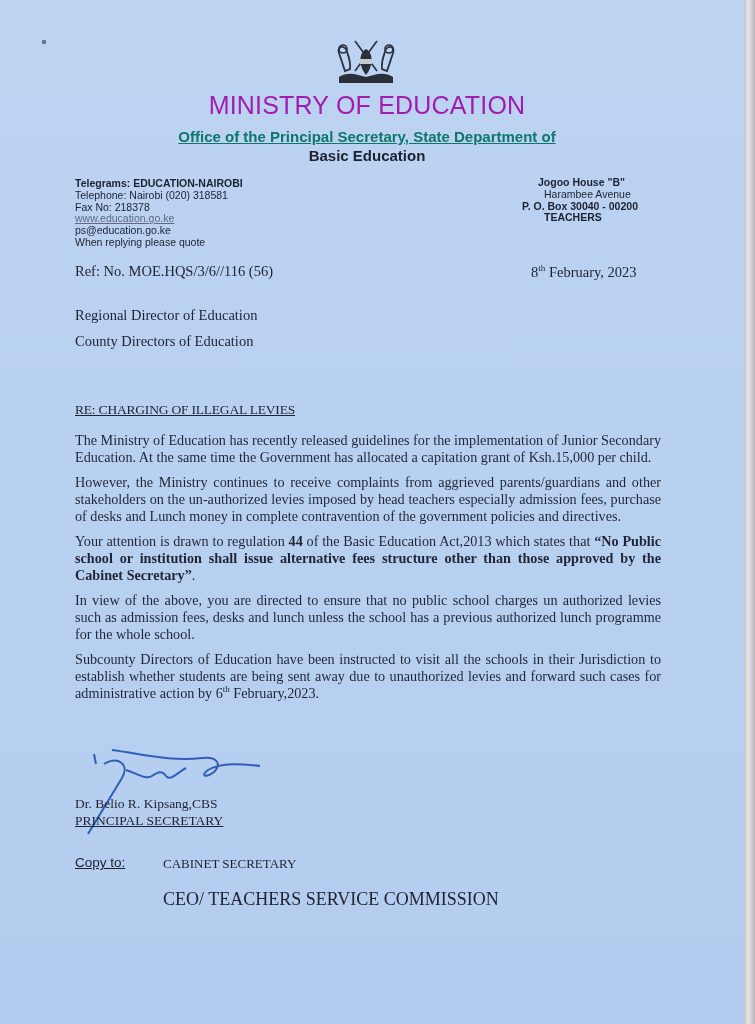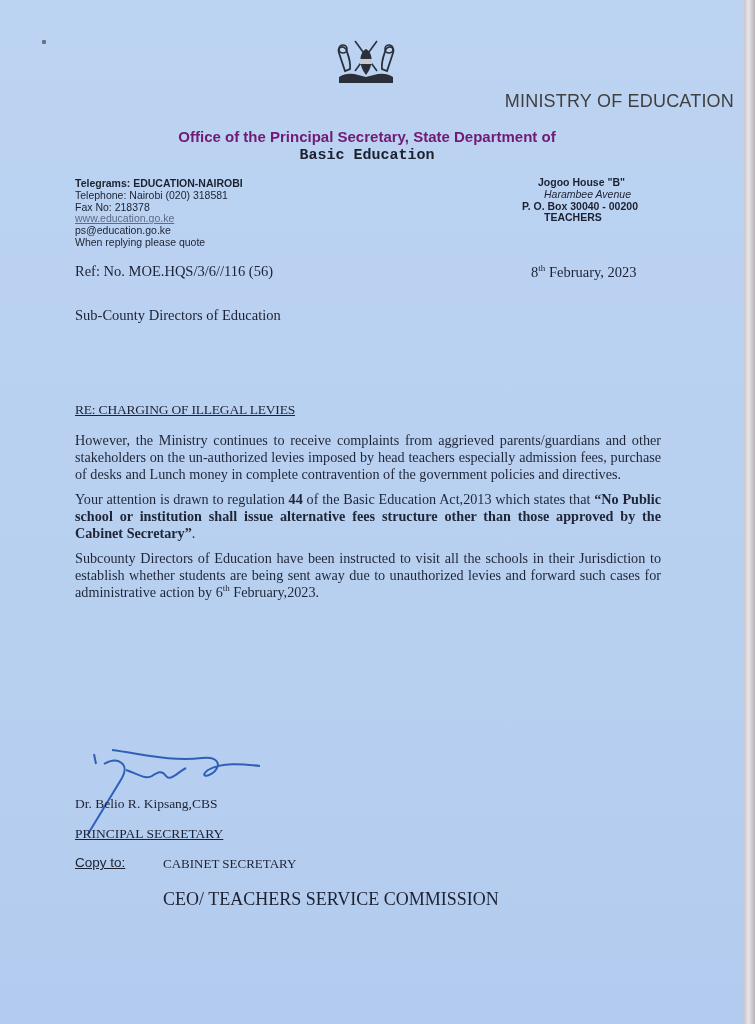--- a/index.html
+++ b/index.html
@@ -20,40 +20,40 @@
   }
   .speck { position: absolute; left: 42px; top: 40px; width: 4px; height: 4px; background: #6b7280; border-radius: 1px; }
 
   .coat {
     position: absolute; left: 333px; top: 37px; width: 66px; height: 50px;
   }
   .title {
     position: absolute; left: 0; width: 734px; text-align: center;
     font-family: "Liberation Sans", sans-serif;
   }
-  .t1 { top: 91px; font-size: 18px; color: #404040; letter-spacing: 0.2px; text-align: right; }
-  .t2 { top: 128px; font-size: 15px; font-weight: bold; color: #701a75; }
-  .t3 { top: 147px; font-size: 15px; font-weight: bold; color: #1c2130; font-family: Liberation Mono, monospace; }
+  .t1 { top: 91px; font-size: 25px; color: #a21caf; letter-spacing: 0.2px; }
+  .t2 { top: 128px; font-size: 15px; font-weight: bold; color: #0f766e; text-decoration: underline; }
+  .t3 { top: 147px; font-size: 15px; font-weight: bold; color: #1c2130; }
 
   .contact-left {
     position: absolute; left: 75px; top: 178px;
     font-family: "Liberation Sans", sans-serif; font-size: 10.5px; line-height: 11.8px;
     color: #1c2130;
   }
   .contact-left .bold { font-weight: bold; }
   .contact-left .link { color: #5e6a85; text-decoration: underline; }
 
   .contact-right {
     position: absolute; left: 522px; top: 177px; width: 140px;
     font-family: "Liberation Sans", sans-serif; font-size: 10.5px; line-height: 11.8px;
     color: #1c2130;
   }
   .contact-right div { white-space: nowrap; }
   .cr1 { padding-left: 16px; font-weight: bold; }
-  .cr2 { padding-left: 22px; font-style: italic; }
+  .cr2 { padding-left: 22px; }
   .cr3 { font-weight: bold; }
   .cr4 { padding-left: 22px; font-weight: bold; }
 
   .ref { position: absolute; left: 75px; top: 263px; font-size: 14.5px; }
   .date { position: absolute; left: 531px; top: 263px; font-size: 14.5px; }
   .date sup { font-size: 9px; }
 
   .recipients { position: absolute; left: 75px; top: 302px; font-size: 14.5px; line-height: 26px; }
 
   .re {
@@ -65,21 +65,21 @@
   .body {
     position: absolute; left: 75px; top: 432px; width: 586px;
     font-size: 14.2px; line-height: 17px; text-align: justify; color: #1f2536;
   }
   .body p { margin: 0 0 8px 0; }
   .body b { font-weight: bold; margin-top: 15px; }
   .body sup { font-size: 9px; line-height: 0; }
 
   .signature { position: absolute; left: 82px; top: 742px; width: 200px; height: 100px; }
   .signer { position: absolute; left: 75px; top: 795px; font-size: 13.5px; line-height: 17px; }
-  .signer .title-line { text-decoration: underline; margin-top: 13px; }
+  .signer .title-line { text-decoration: underline; }
 
   .copy-label { position: absolute; left: 75px; top: 855px; font-size: 13.5px; font-family: "Liberation Sans", sans-serif; text-decoration: underline; }
   .copy1 { position: absolute; left: 163px; top: 856px; font-size: 13px; }
   .copy2 { position: absolute; left: 163px; top: 889px; font-size: 18px; }
 </style>
 </head>
 <body>
 
 <div class="paper"></div>
 <div class="edge"></div>
@@ -114,28 +114,31 @@
   <div class="cr1">Jogoo House "B"</div>
   <div class="cr2">Harambee Avenue</div>
   <div class="cr3">P. O. Box 30040 - 00200</div>
   <div class="cr4">TEACHERS</div>
 </div>
 
 <div class="ref">Ref: No. MOE.HQS/3/6//116 (56)</div>
 <div class="date"><span>8</span><sup>th</sup><span> February, 2023</span></div>
 
 <div class="recipients">
-  <div>Sub-County Directors of Education</div>
+  <div>Regional Director of Education</div>
+  <div>County Directors of Education</div>
 </div>
 
 <div class="re">RE: CHARGING OF ILLEGAL LEVIES</div>
 
 <div class="body">
+  <p>The Ministry of Education has recently released guidelines for the implementation of Junior Secondary Education. At the same time the Government has allocated a capitation grant of Ksh.15,000 per child.</p>
   <p>However, the Ministry continues to receive complaints from aggrieved parents/guardians and other stakeholders on the un-authorized levies imposed by head teachers especially admission fees, purchase of desks and Lunch money in complete contravention of the government policies and directives.</p>
   <p><span>Your attention is drawn to regulation </span><b>44</b><span> of the Basic Education Act,2013 which states that </span><b>“No Public school or institution shall issue alternative fees structure other than those approved by the Cabinet Secretary”</b><span>.</span></p>
+  <p>In view of the above, you are directed to ensure that no public school charges un authorized levies such as admission fees, desks and lunch unless the school has a previous authorized lunch programme for the whole school.</p>
   <p><span>Subcounty Directors of Education have been instructed to visit all the schools in their Jurisdiction to establish whether students are being sent away due to unauthorized levies and forward such cases for administrative action by 6</span><sup>th</sup><span> February,2023.</span></p>
 </div>
 
 <svg class="signature" viewBox="0 0 200 100">
   <path d="M30 8 C60 12 90 20 120 16 C135 14 140 22 132 30 C124 36 118 34 126 28 C140 20 160 22 178 24" fill="none" stroke="#2f5fb8" stroke-width="2"></path>
   <path d="M12 12 L14 22" fill="none" stroke="#2f5fb8" stroke-width="2"></path>
   <path d="M22 22 C36 14 48 22 40 36 L6 92" fill="none" stroke="#2f5fb8" stroke-width="2"></path>
   <path d="M44 28 C56 32 64 38 70 34 C76 30 80 28 84 34 C88 40 96 30 104 26" fill="none" stroke="#2f5fb8" stroke-width="2"></path>
 </svg>
 

